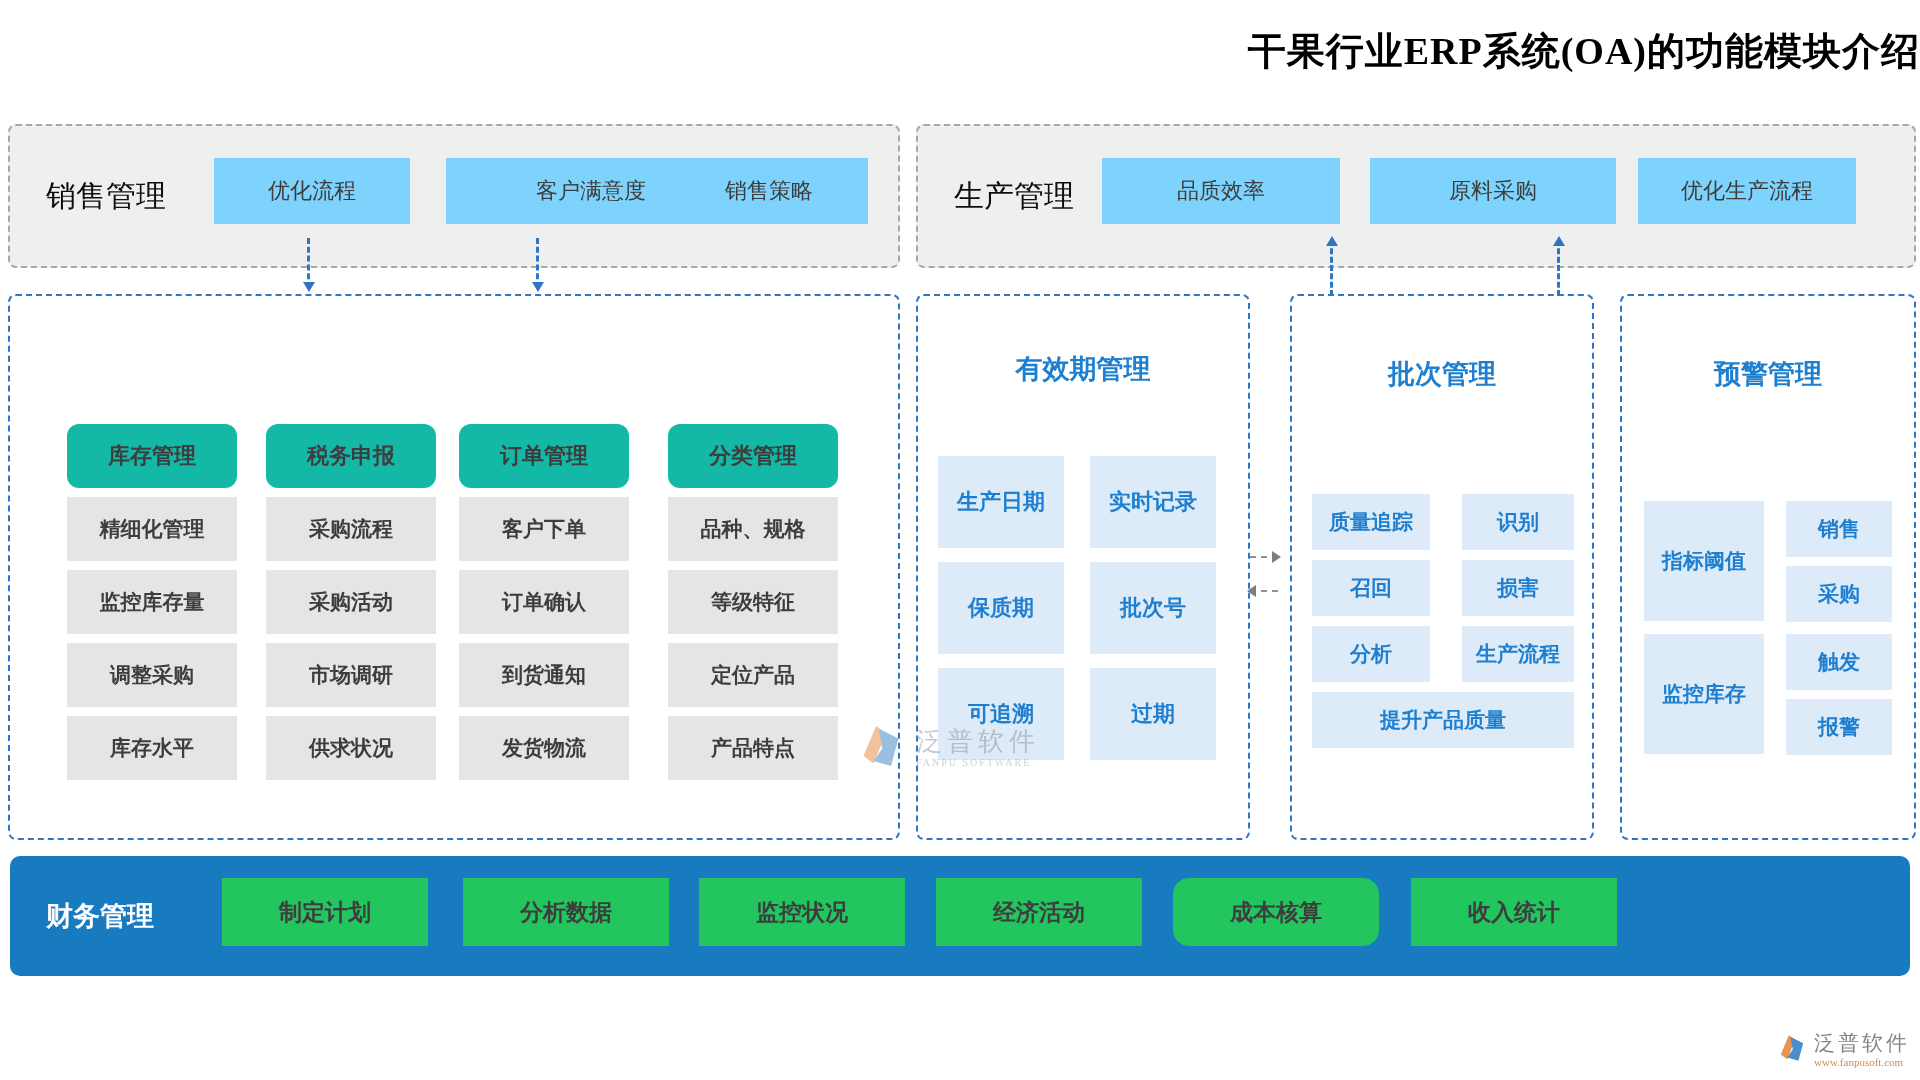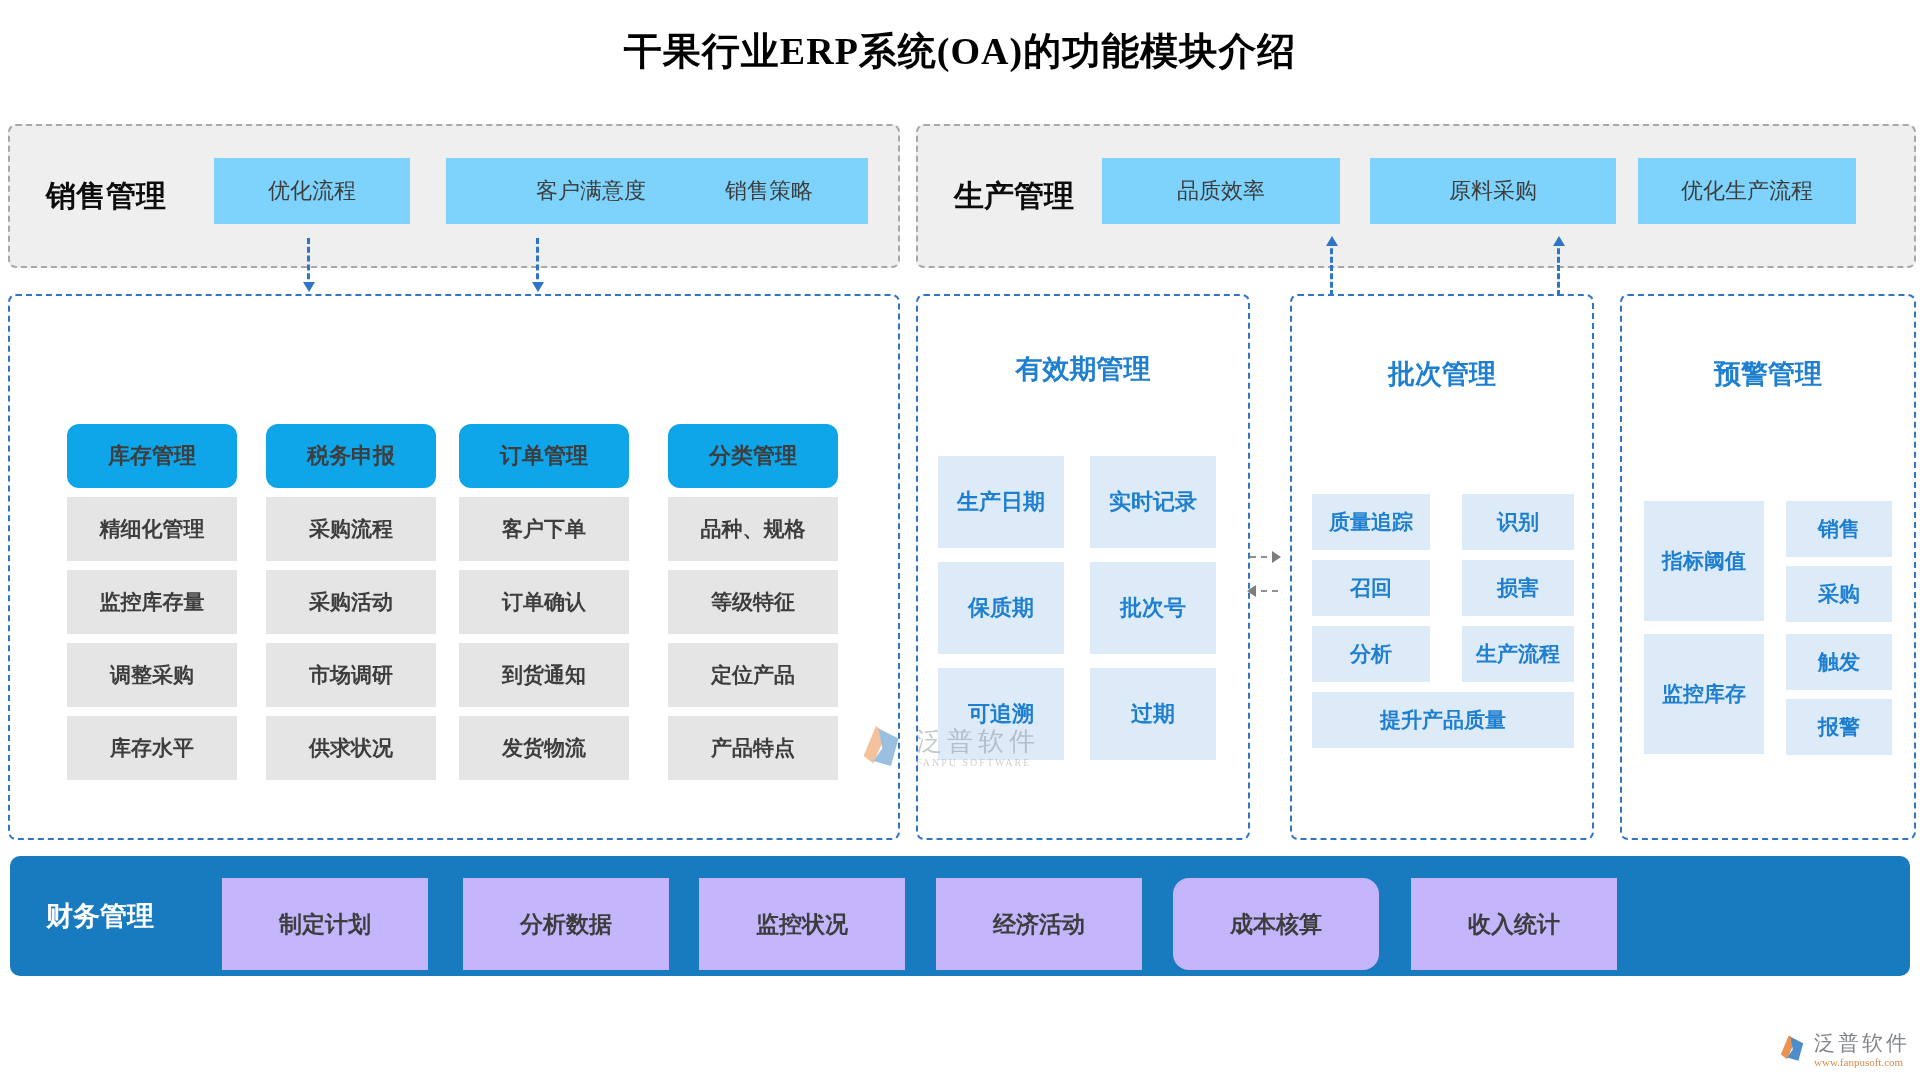--- a/index.html
+++ b/index.html
@@ -1,32 +1,32 @@
 <!DOCTYPE html>
 <html><head>
 <meta charset="utf-8">
 <style>
   html,body{margin:0;padding:0;background:#fff;}
   #stage{position:relative;width:1920px;height:1080px;background:#fff;overflow:hidden;
          font-family:"Liberation Serif","DejaVu Serif",serif;}
-  .page-title{position:absolute;top:26px;left:0;width:100%;text-align:center;
+  .page-title{position:absolute;top:26px;left:0;width:100%;text-align:right;
               font-size:38px;font-weight:bold;color:#000;letter-spacing:1px;}
   
   .gbox{position:absolute;background:#efefef;border:2px dashed #a8a8a8;border-radius:8px;}
   .gbox-label{position:absolute;top:0;height:100%;display:flex;align-items:center;
-              font-size:30px;font-weight:bold;color:#0d0d0d;}
+              font-size:30px;font-weight:normal;color:#0d0d0d;}
   .btn-white{position:absolute;top:32px;height:66px;background:#7dd3fc;display:flex;
              align-items:center;justify-content:center;font-size:22px;font-weight:normal;color:#3d3d3d;}
   
   .panel{position:absolute;background:#fff;border:2px dashed #2e75c5;border-radius:8px;}
   .panel-title{position:absolute;left:0;width:100%;text-align:center;
                font-size:27px;font-weight:bold;color:#1e7fd0;}
   
   .mod-col{position:absolute;display:flex;flex-direction:column;gap:9px;width:170px;}
-  .col-header{height:64px;border-radius:12px;background:#0ea5e9;display:flex;align-items:center;
+  .col-header{height:64px;border-radius:12px;background:#14b8a6;display:flex;align-items:center;
               justify-content:center;font-size:22px;font-weight:bold;color:#3d3d3d;}
   .chip{height:64px;background:#e5e5e5;display:flex;align-items:center;justify-content:center;
         font-size:21px;font-weight:bold;color:#3d3d3d;}
   
   .chip-blue{position:absolute;background:#dcebf7;display:flex;align-items:center;justify-content:center;
              font-size:22px;font-weight:bold;color:#1e7fd0;}
   
   .v-arrow{position:absolute;width:0;border-left:3px dashed #2e75c5;z-index:4;}
   .v-arrow.down::after{content:"";position:absolute;bottom:-10px;left:-7.5px;
       border:6px solid transparent;border-top:10px solid #2e75c5;}
@@ -36,21 +36,21 @@
   .h-arrow{position:absolute;height:0;border-top:2px dashed #909090;width:28px;z-index:4;}
   .h-arrow.right::after{content:"";position:absolute;right:-9px;top:-7px;
       border:6px solid transparent;border-left:9px solid #7d7d7d;}
   .h-arrow.left::after{content:"";position:absolute;left:-9px;top:-7px;
       border:6px solid transparent;border-right:9px solid #7d7d7d;}
   
   .fin-bar{position:absolute;left:10px;top:856px;width:1900px;height:120px;border-radius:10px;
            background:#187abf;}
   .fin-label{position:absolute;left:36px;top:0;height:100%;display:flex;align-items:center;
              font-size:27px;font-weight:bold;color:#ffffff;}
-  .fin-btn{position:absolute;top:22px;height:92px;background:#c4b5fd;display:flex;align-items:center;
+  .fin-btn{position:absolute;top:22px;height:68px;background:#22c55e;display:flex;align-items:center;
            justify-content:center;font-size:23px;font-weight:bold;color:#3d3d3d;}
   
   .watermark-center{position:absolute;left:856px;top:718px;display:flex;align-items:center;gap:10px;
                     opacity:0.5;z-index:6;}
   .wm-name{font-size:26px;color:#8e949c;letter-spacing:5px;line-height:1.1;}
   .wm-sub{font-size:10px;color:#9aa0a8;letter-spacing:2px;}
   .footer-logo{position:absolute;left:1776px;top:1030px;display:flex;align-items:center;gap:6px;
                opacity:0.9;z-index:6;}
   .fl-name{font-size:21px;color:#75797f;letter-spacing:3px;line-height:1.1;}
   .fl-url{font-size:11px;color:#cc7f35;}

